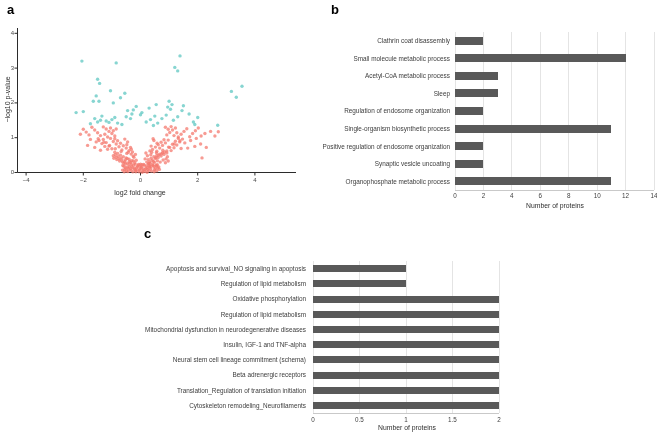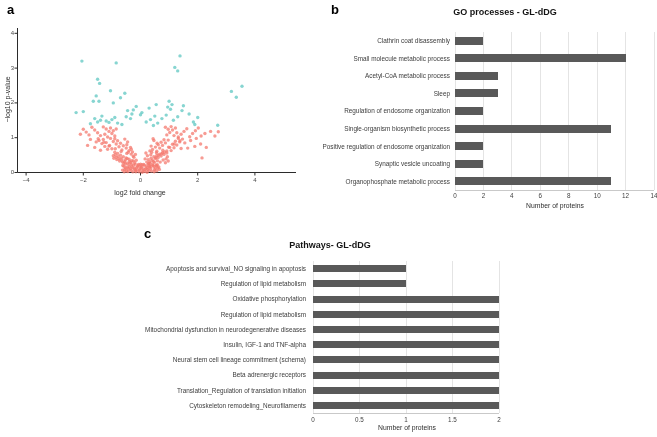--- a/index.html
+++ b/index.html
@@ -341,24 +341,22 @@
       <circle cx="236.3" cy="97.3" r="1.7" fill="#5FC7C1" fill-opacity="0.75"></circle>
       <circle cx="127.6" cy="110.6" r="1.7" fill="#5FC7C1" fill-opacity="0.75"></circle>
       <circle cx="133.3" cy="109.9" r="1.7" fill="#5FC7C1" fill-opacity="0.75"></circle>
       <circle cx="140.5" cy="114.7" r="1.7" fill="#5FC7C1" fill-opacity="0.75"></circle>
       <circle cx="126.2" cy="116.8" r="1.7" fill="#5FC7C1" fill-opacity="0.75"></circle>
       <circle cx="130.5" cy="118.6" r="1.7" fill="#5FC7C1" fill-opacity="0.75"></circle>
     </svg>
   <div class="axlab" style="left:-23px;top:96px;width:60px;transform:rotate(-90deg)">−log10 p-value</div>
   <div class="axlab" style="left:90px;top:189px;width:100px">log2 fold change</div>
 
-  <div class="title-b" style="left:380px;top:7px;width:250px">GO processes - GL-dDG</div>
   <div class="axlab" style="left:495px;top:202px;width:120px;font-size:6.8px">Number of proteins</div>
 
-  <div class="title-b" style="left:230px;top:240px;width:200px">Pathways- GL-dDG</div>
   <div class="axlab" style="left:347px;top:424px;width:120px;font-size:6.8px">Number of proteins</div>
 
 <div style="position: absolute; left: 3px; top: 169px; width: 11px; text-align: right; font-size: 6px; line-height: 7px; color: rgb(74, 74, 74);">0</div>
     <div style="position: absolute; left: 3px; top: 134.2px; width: 11px; text-align: right; font-size: 6px; line-height: 7px; color: rgb(74, 74, 74);">1</div>
     <div style="position: absolute; left: 3px; top: 99.4px; width: 11px; text-align: right; font-size: 6px; line-height: 7px; color: rgb(74, 74, 74);">2</div>
     <div style="position: absolute; left: 3px; top: 64.6px; width: 11px; text-align: right; font-size: 6px; line-height: 7px; color: rgb(74, 74, 74);">3</div>
     <div style="position: absolute; left: 3px; top: 29.8px; width: 11px; text-align: right; font-size: 6px; line-height: 7px; color: rgb(74, 74, 74);">4</div>
     <div style="position: absolute; left: 16.1px; top: 177px; width: 20px; text-align: center; font-size: 6px; color: rgb(74, 74, 74);">−4</div>
     <div style="position: absolute; left: 73.3px; top: 177px; width: 20px; text-align: center; font-size: 6px; color: rgb(74, 74, 74);">−2</div>
     <div style="position: absolute; left: 130.5px; top: 177px; width: 20px; text-align: center; font-size: 6px; color: rgb(74, 74, 74);">0</div>

